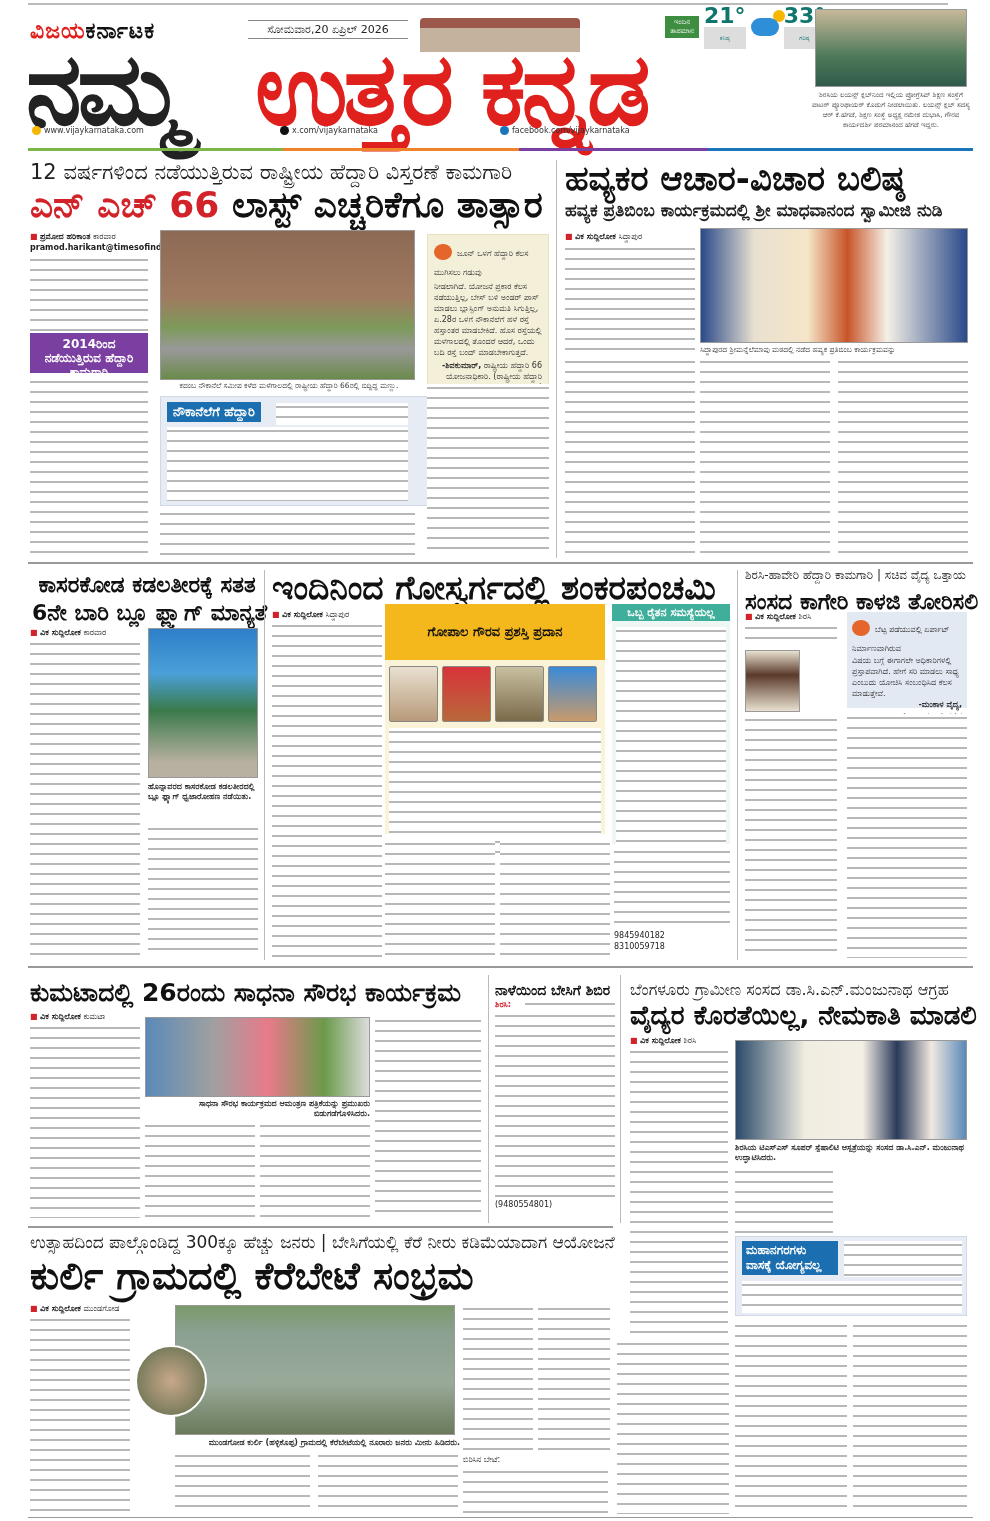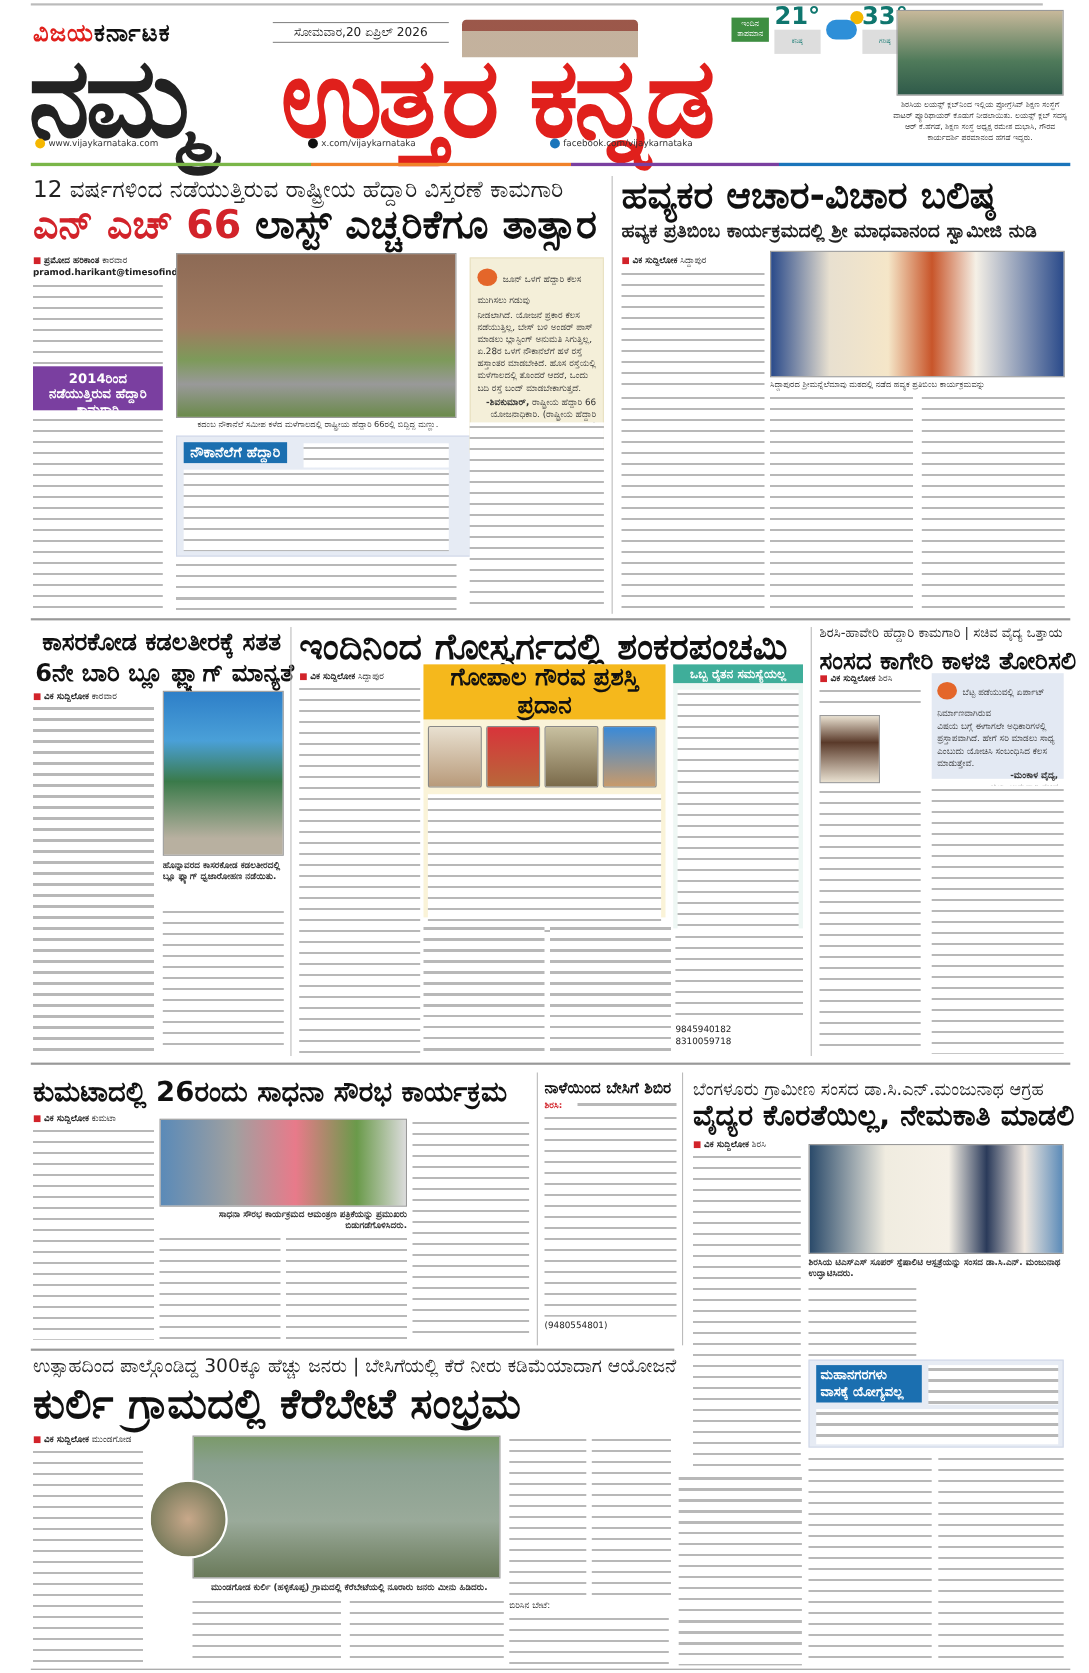--- a/index.html
+++ b/index.html
@@ -114,21 +114,21 @@
 <div class="abs photo" style="left:148px;top:628px;width:110px;height:150px;background:linear-gradient(180deg,#2e7fc8,#4aa0d8 30%,#3a7a4a 55%,#b8b0a0 90%)"></div>
 <div class="abs caption" style="left:148px;top:782px;width:110px;text-align:left;font-weight:bold">ಹೊನ್ನಾವರದ ಕಾಸರಕೋಡ ಕಡಲತೀರದಲ್ಲಿ ಬ್ಲೂ ಫ್ಲ್ಯಾಗ್ ಧ್ವಜಾರೋಹಣ ನಡೆಯಿತು.</div>
 <div class="abs lines" style="left:148px;top:825px;width:110px;height:133px"></div>
 
 <div class="abs vrule" style="left:264px;top:570px;height:390px"></div>
 
 <div class="abs hl" style="left:272px;top:568px;font-size:33px">ಇಂದಿನಿಂದ ಗೋಸ್ವರ್ಗದಲ್ಲಿ ಶಂಕರಪಂಚಮಿ</div>
 <div class="abs byline" style="left:272px;top:610px"><b>ವಿಕ ಸುದ್ದಿಲೋಕ</b> <span>ಸಿದ್ದಾಪುರ</span></div>
 <div class="abs lines" style="left:272px;top:622px;width:110px;height:336px"></div>
 <div class="abs" style="left:385px;top:604px;width:220px;height:230px;background:#faf3d8">
-  <div class="tagyellow" style="padding:0;font-size:22px">ಗೋಪಾಲ ಗೌರವ ಪ್ರಶಸ್ತಿ ಪ್ರದಾನ</div>
+  <div class="tagyellow" style="padding:20px;font-size:13px">ಗೋಪಾಲ ಗೌರವ ಪ್ರಶಸ್ತಿ ಪ್ರದಾನ</div>
   <div style="display:flex;gap:4px;padding:6px 4px 0">
     <div class="face" style="width:49px;height:56px;background:linear-gradient(#e8e0d0,#b89a7a)"></div>
     <div class="face" style="width:49px;height:56px;background:linear-gradient(#d8343a,#b8683a)"></div>
     <div class="face" style="width:49px;height:56px;background:linear-gradient(#c8c0a0,#7a6a4a)"></div>
     <div class="face" style="width:49px;height:56px;background:linear-gradient(#3a8ad8,#c89a6a)"></div>
   </div>
   <div class="lines" style="margin:6px 4px;height:128px"></div>
 </div>
 <div class="abs" style="left:612px;top:604px;width:118px;height:240px;background:#eef7f4">
   <div class="tagteal" style="padding:2px 2px;font-size:11px">ಒಬ್ಬ ರೈತನ ಸಮಸ್ಯೆಯಲ್ಲ</div>
@@ -196,21 +196,21 @@
 <div class="abs lines" style="left:617px;top:1340px;width:112px;height:174px"></div>
 
 <div class="abs hrule" style="left:28px;top:1226px;width:585px"></div>
 
 <div class="abs kicker" style="left:30px;top:1232px;font-size:17px">ಉತ್ಸಾಹದಿಂದ ಪಾಲ್ಗೊಂಡಿದ್ದ 300ಕ್ಕೂ ಹೆಚ್ಚು ಜನರು | ಬೇಸಿಗೆಯಲ್ಲಿ ಕೆರೆ ನೀರು ಕಡಿಮೆಯಾದಾಗ ಆಯೋಜನೆ</div>
 <div class="abs hl" style="left:30px;top:1254px;font-size:38px">ಕುರ್ಲಿ ಗ್ರಾಮದಲ್ಲಿ ಕೆರೆಬೇಟೆ ಸಂಭ್ರಮ</div>
 <div class="abs byline" style="left:30px;top:1304px"><b>ವಿಕ ಸುದ್ದಿಲೋಕ</b> <span>ಮುಂಡಗೋಡ</span></div>
 <div class="abs lines" style="left:30px;top:1316px;width:100px;height:198px"></div>
 <div class="abs photo" style="left:175px;top:1305px;width:280px;height:130px;background:linear-gradient(180deg,#7a9a6a,#8aa090 20%,#9aaa9a 60%,#6a7a5a)"></div>
 <div class="abs" style="left:135px;top:1345px;width:72px;height:72px;border-radius:50%;border:2px solid #fff;background:radial-gradient(#c8a88a,#5a6a4a)"></div>
-<div class="abs caption" style="left:175px;top:1438px;width:285px;text-align:center;font-weight:bold">ಮುಂಡಗೋಡ ಕುರ್ಲಿ (ಹಳ್ಳಿಕೊಪ್ಪ) ಗ್ರಾಮದಲ್ಲಿ ಕೆರೆಬೇಟೆಯಲ್ಲಿ ನೂರಾರು ಜನರು ಮೀನು ಹಿಡಿದರು.</div>
+<div class="abs caption" style="left:175px;top:1438px;width:285px;text-align:right;font-weight:bold">ಮುಂಡಗೋಡ ಕುರ್ಲಿ (ಹಳ್ಳಿಕೊಪ್ಪ) ಗ್ರಾಮದಲ್ಲಿ ಕೆರೆಬೇಟೆಯಲ್ಲಿ ನೂರಾರು ಜನರು ಮೀನು ಹಿಡಿದರು.</div>
 <div class="abs lines" style="left:175px;top:1452px;width:135px;height:62px"></div>
 <div class="abs lines" style="left:318px;top:1452px;width:140px;height:62px"></div>
 <div class="abs lines" style="left:463px;top:1305px;width:70px;height:148px"></div>
 <div class="abs" style="left:463px;top:1455px;font-size:8px;font-weight:normal">ಬಿರಿಸಿನ ಬೇಟೆ:</div>
 <div class="abs lines" style="left:463px;top:1468px;width:145px;height:46px"></div>
 <div class="abs lines" style="left:538px;top:1305px;width:72px;height:148px"></div>
 
 <div class="abs hrule" style="left:28px;top:1517px;width:945px;height:1px"></div>
 
 </body></html>

